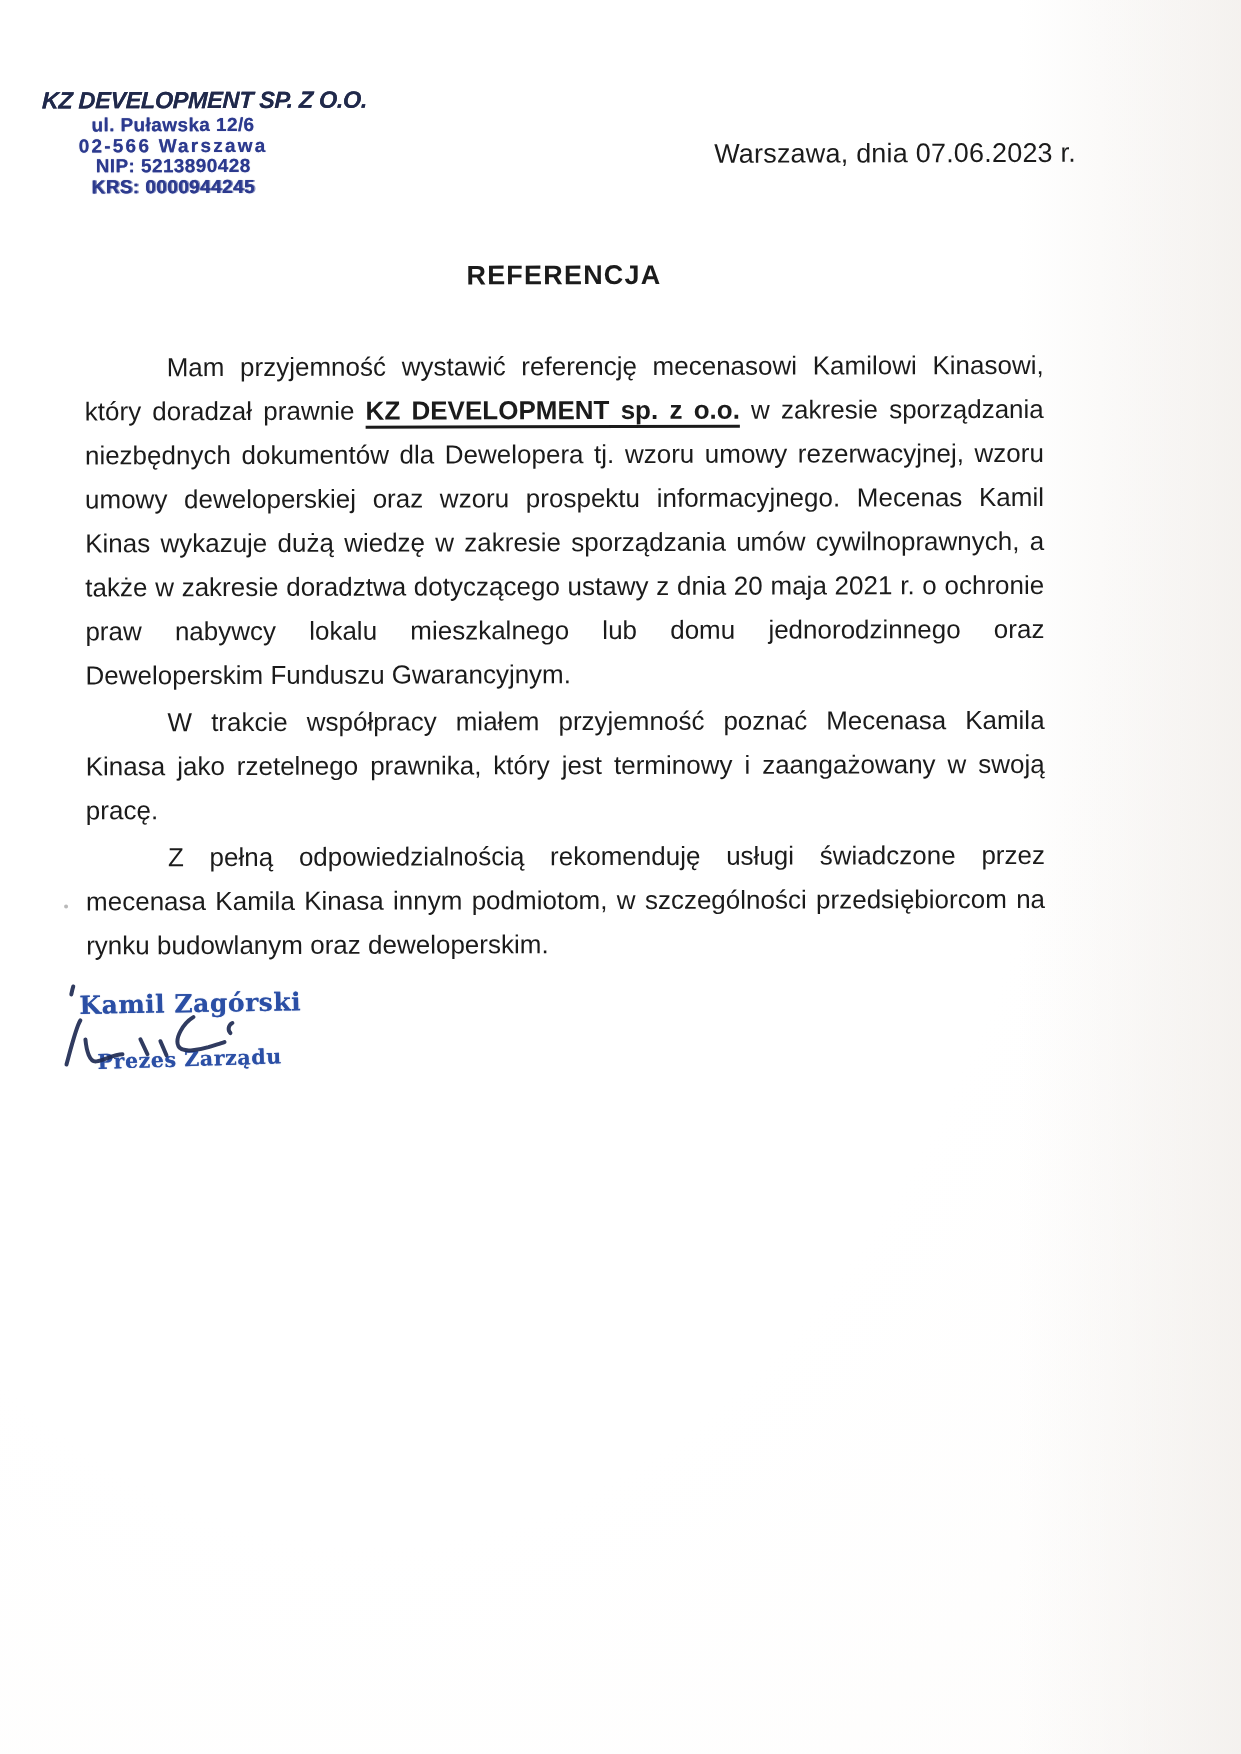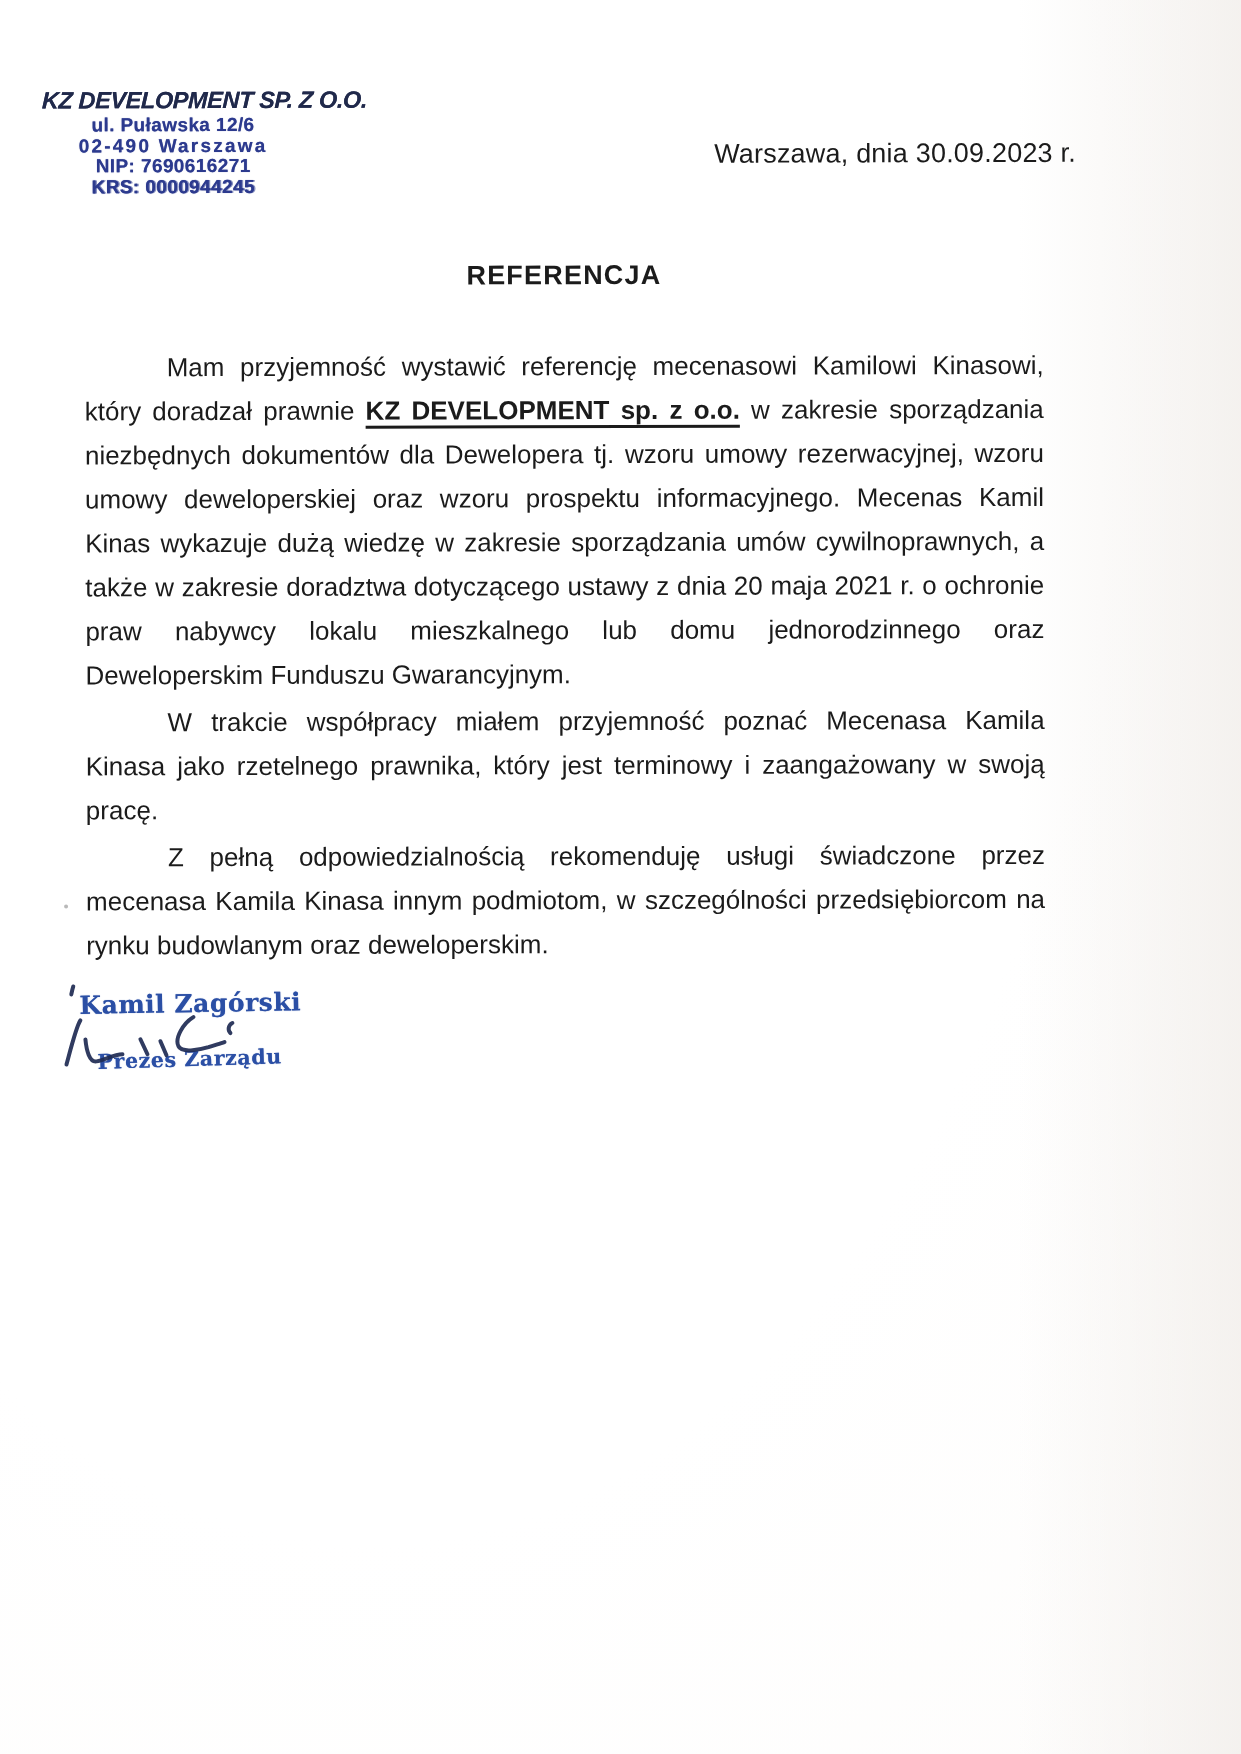--- a/index.html
+++ b/index.html
@@ -160,26 +160,26 @@
 </style>
 </head>
 <body>
 
 <div class="page">
   <div class="scan-skew">
 
     <div class="stamp">
       <span class="co-name">KZ DEVELOPMENT SP. Z O.O.</span>
       <span class="addr1">ul. Puławska 12/6</span><br>
-      <span class="addr2">02-490 Warszawa</span><br>
-      <span class="nip">NIP: 7690616271</span><br>
+      <span class="addr2">02-566 Warszawa</span><br>
+      <span class="nip">NIP: 5213890428</span><br>
       <span class="krs">KRS: 0000944245</span>
     </div>
 
-    <div class="dateline">Warszawa, dnia 30.09.2023 r.</div>
+    <div class="dateline">Warszawa, dnia 07.06.2023 r.</div>
 
     <div class="doc-title">REFERENCJA</div>
 
     <div class="body-text">
       <p><span>Mam przyjemność wystawić referencję mecenasowi Kamilowi Kinasowi, który doradzał prawnie </span><span class="company-inline">KZ DEVELOPMENT sp. z o.o.</span><span> w zakresie sporządzania niezbędnych dokumentów dla Dewelopera tj. wzoru umowy rezerwacyjnej, wzoru umowy deweloperskiej oraz wzoru prospektu informacyjnego. Mecenas Kamil Kinas wykazuje dużą wiedzę w zakresie sporządzania umów cywilnoprawnych, a także w zakresie doradztwa dotyczącego ustawy z dnia 20 maja 2021 r. o ochronie praw nabywcy lokalu mieszkalnego lub domu jednorodzinnego oraz Deweloperskim Funduszu Gwarancyjnym.</span></p>
       <p>W trakcie współpracy miałem przyjemność poznać Mecenasa Kamila Kinasa jako rzetelnego prawnika, który jest terminowy i zaangażowany w swoją pracę.</p>
       <p>Z pełną odpowiedzialnością rekomenduję usługi świadczone przez mecenasa Kamila Kinasa innym podmiotom, w szczególności przedsiębiorcom na rynku budowlanym oraz deweloperskim.</p>
     </div>
 
     <div class="speck"></div>

